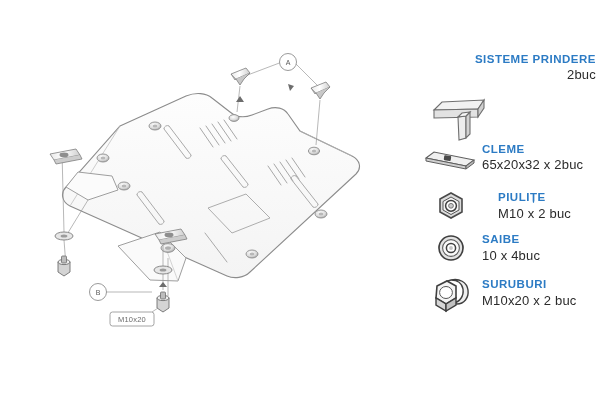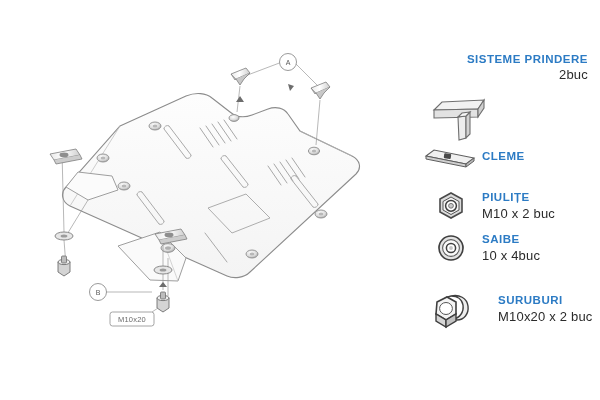--- a/index.html
+++ b/index.html
@@ -88,28 +88,28 @@
     font-size: 13px;
     letter-spacing: .2px;
     white-space: nowrap;
     margin-top: 1px;
   }
 
   
   .row-prindere { top: 52px;  }
   .row-prindere .legend-text { padding-right: 10px; }
   .row-cleme    { top: 142px; }
-  .row-piulite  { top: 190px; }
+  .row-piulite  { top: 190px; gap: 16px; }
   .row-saibe    { top: 232px; }
-  .row-suruburi { top: 286px; gap: 16px; }
+  .row-suruburi { top: 270px; }
 
   .row-prindere { display: block; }
   .row-prindere .legend-text {
     text-align: right;
-    padding-right: 12px;
+    padding-right: 4px;
   }
   .row-prindere .legend-icon {
     width: auto;
     justify-content: flex-start;
     padding-left: 8px;
     margin-top: 4px;
   }
 </style>
 </head>
 <body>
@@ -340,20 +340,21 @@
       <div class="legend-icon">
         <svg width="58" height="28" viewBox="0 0 58 28">
           <path d="M 4,14 L 12,8 L 52,16 L 44,22 Z" fill="#f0f0f0" stroke="#5f5f5f" stroke-width="1.1"></path>
           <path d="M 4,14 L 44,22 L 44,25 L 4,17 Z" fill="#cfcfcf" stroke="#5f5f5f" stroke-width="1"></path>
           <path d="M 44,22 L 52,16 L 52,19 L 44,25 Z" fill="#b9b9b9" stroke="#5f5f5f" stroke-width="1"></path>
           <rect x="22" y="11.5" width="7" height="5" rx="1" fill="#4a4a4a" transform="rotate(8 25 14)"></rect>
         </svg>
       </div>
       <div class="legend-text">
         <span class="legend-title">CLEME</span>
+        <span class="legend-sub">65x20x32 x 2buc</span>
       </div>
     </div>
 
     <div class="legend-row row-piulite">
       <div class="legend-icon">
         <svg width="34" height="32" viewBox="0 0 34 32">
           <path d="M 17,3 L 28,9 L 28,22 L 17,28 L 6,22 L 6,9 Z" fill="#dcdcdc" stroke="#4a4a4a" stroke-width="1.6"></path>
           <path d="M 17,7 L 25,11.5 L 25,20 L 17,24.5 L 9,20 L 9,11.5 Z" fill="#f3f3f3" stroke="#555555" stroke-width="1"></path>
           <ellipse cx="17" cy="15.8" rx="5.4" ry="5.4" fill="#ffffff" stroke="#3f3f3f" stroke-width="1.5"></ellipse>
           <ellipse cx="17" cy="15.8" rx="2.4" ry="2.4" fill="#c9c9c9" stroke="#6a6a6a" stroke-width=".9"></ellipse>

